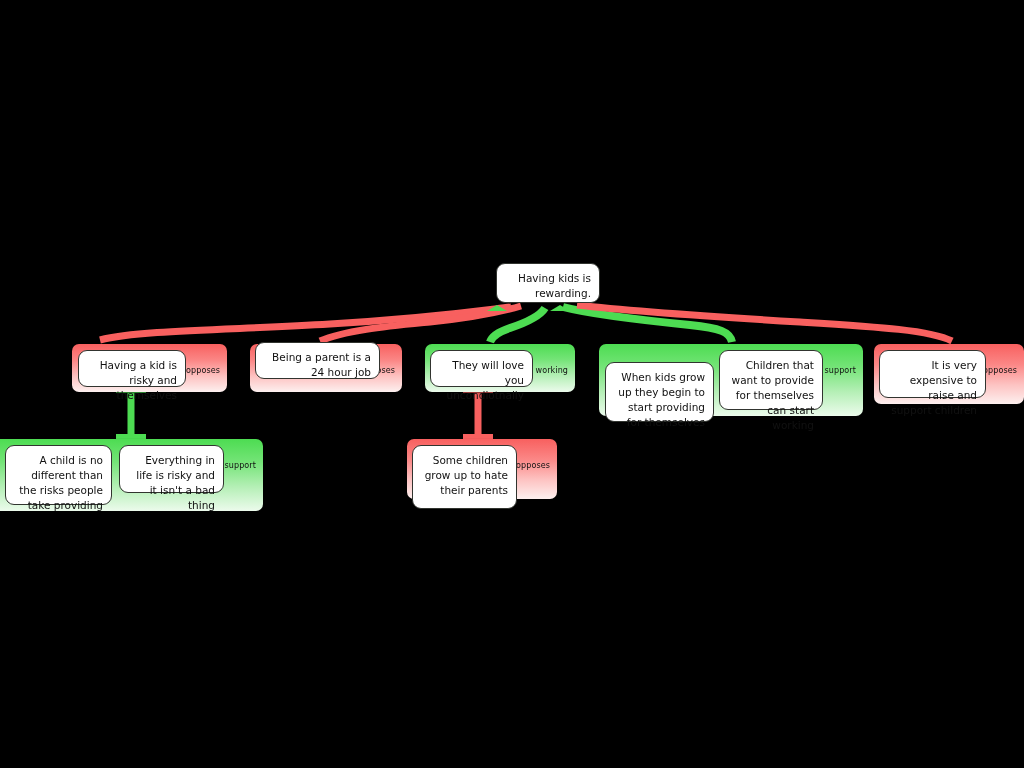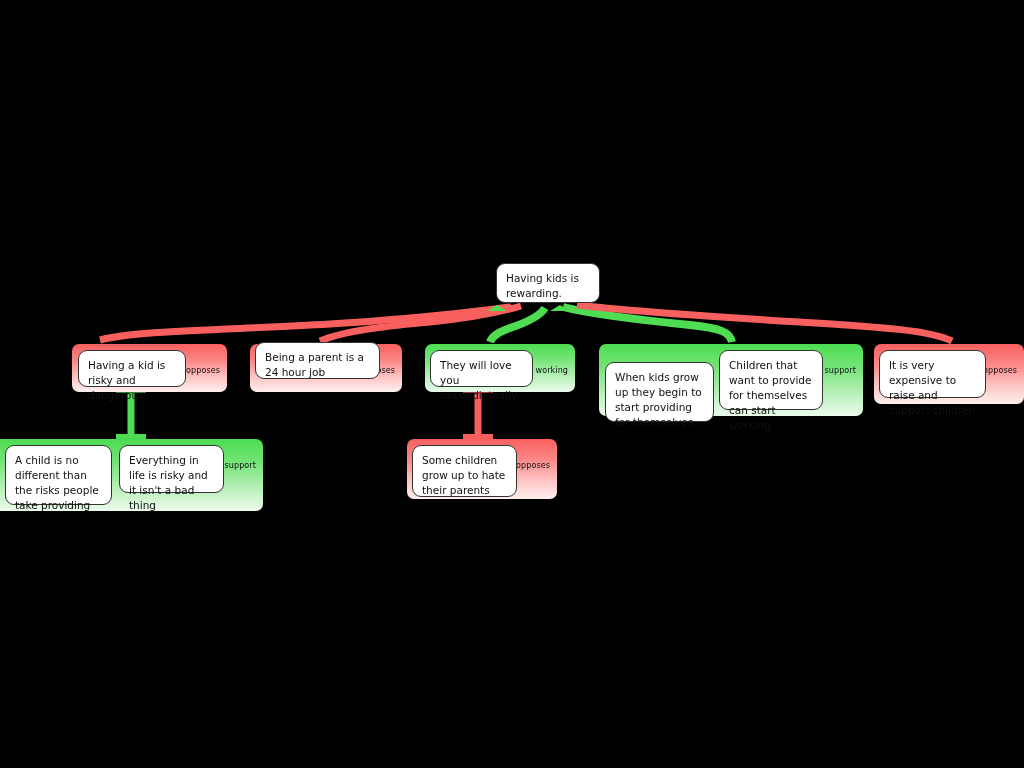--- a/index.html
+++ b/index.html
@@ -15,21 +15,21 @@
   .panel.supports{background:linear-gradient(180deg,#4ddc52 0%,#74e477 32%,#b4efb5 66%,#ecfbec 100%);}
 
   
   .reltag{position:absolute;right:7px;top:22px;font-size:8px;line-height:9px;
           color:#111;letter-spacing:.1px;white-space:nowrap;}
 
   
   .card{position:absolute;box-sizing:border-box;background:#fff;
         border:1px solid #31342f;border-radius:9px;
         padding:7px 8px 6px 9px;font-size:10.5px;line-height:15px;color:#111;}
-  .card span{display:block;}
+  .card span{display:block;text-align:right;}
 </style>
 </head>
 <body>
 
 <div id="canvas">
 
   <svg id="edges" viewBox="0 0 1024 768" xmlns="http://www.w3.org/2000/svg">
     <g fill="none" stroke-linecap="butt">
 
       <path d="M511,307 C470,312 430,318 330,324 C230,330 140,330 100,340" stroke="#f8605f" stroke-width="7"></path>
@@ -58,21 +58,21 @@
   </svg>
 
   <div class="card" style="left:496px;top:263px;width:104px;height:40px;">
     <span>Having kids is rewarding.</span>
   </div>
 
   <div class="panel opposes" style="left:72px;top:344px;width:155px;height:48px;">
     <div class="reltag">opposes</div>
   </div>
   <div class="card" style="left:78px;top:350px;width:108px;height:37px;">
-    <span>Having a kid is risky and dangerous</span>
+    <span>Having a kid is risky and themselves</span>
   </div>
 
   <div class="panel opposes" style="left:250px;top:344px;width:152px;height:48px;">
     <div class="reltag">opposes</div>
   </div>
   <div class="card" style="left:255px;top:342px;width:125px;height:37px;">
     <span>Being a parent is a 24 hour job</span>
   </div>
 
   <div class="panel supports" style="left:425px;top:344px;width:150px;height:48px;">
@@ -105,17 +105,17 @@
   <div class="card" style="left:5px;top:445px;width:107px;height:60px;">
     <span>A child is no different than the risks people take providing</span>
   </div>
   <div class="card" style="left:119px;top:445px;width:105px;height:48px;">
     <span>Everything in life is risky and it isn't a bad thing</span>
   </div>
 
   <div class="panel opposes" style="left:407px;top:439px;width:150px;height:60px;">
     <div class="reltag">opposes</div>
   </div>
-  <div class="card" style="left:412px;top:445px;width:105px;height:52px;">
+  <div class="card" style="left:412px;top:445px;width:105px;height:64px;">
     <span>Some children grow up to hate their parents</span>
   </div>
 
 </div>
 
 </body></html>

